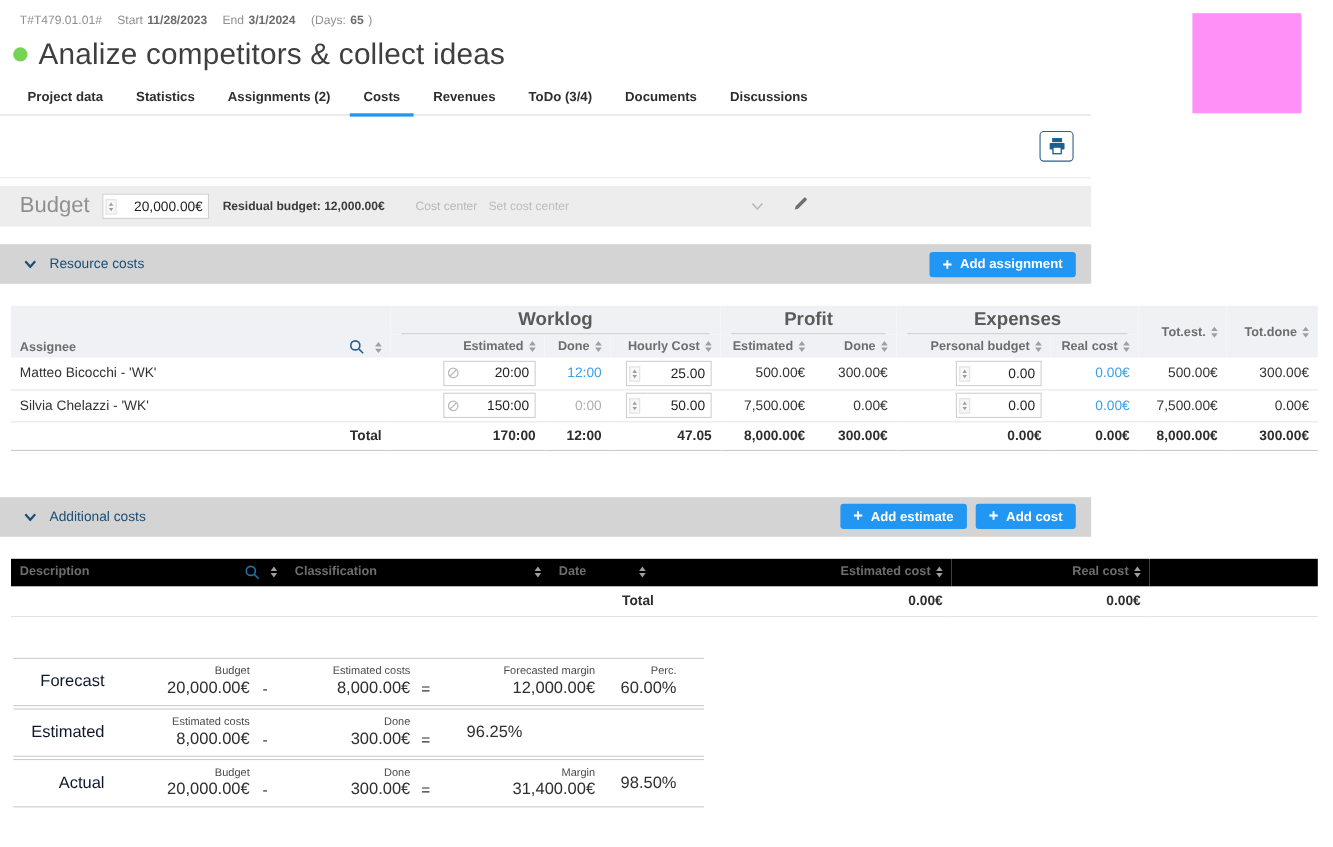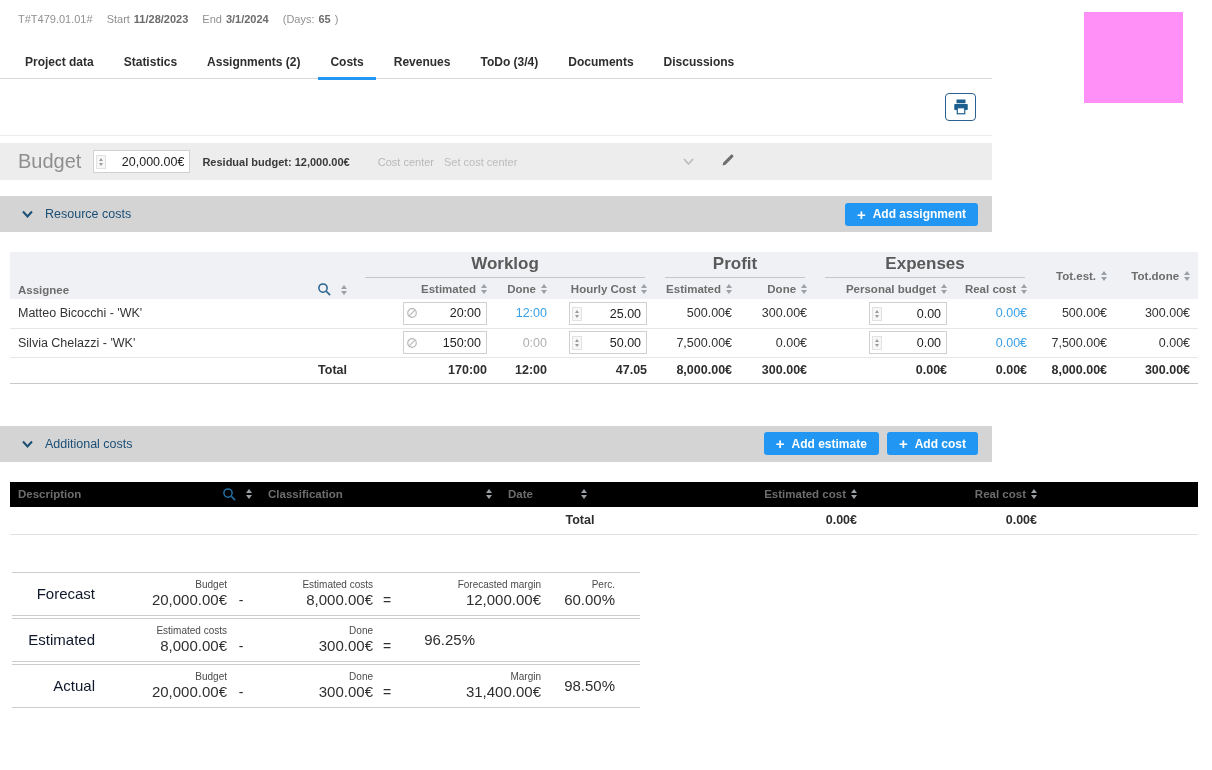--- a/index.html
+++ b/index.html
@@ -14,21 +14,21 @@
 
   
   .title-row { display:flex; align-items:center; gap:10px; padding:9px 0 0 12px; }
   .dot { width:13px; height:13px; border-radius:50%; background:#77d353; flex:0 0 auto; }
   h1 { font-size:27px; font-weight:300; color:#3f3f3f; letter-spacing:.2px; }
 
   
   .sticky { position:absolute; left:1084px; top:12px; width:99px; height:91px; background:#ff90f7; }
 
   
-  .tabs { display:flex; margin-top:24px; border-bottom:1px solid #d9d9d9; padding-left:10px; }
+  .tabs { display:flex; margin-top:10px; border-bottom:1px solid #d9d9d9; padding-left:10px; }
   .tab { padding:6px 15px 9px 15px; font-size:12px; font-weight:600; color:#2e2e2e; cursor:pointer; position:relative; }
   .tab.active { font-weight:800; }
   .tab.active:after { content:""; position:absolute; left:3px; right:3px; bottom:-2px; height:3px; background:#2196f3; }
 
   
   .toolbar { height:57px; display:flex; justify-content:flex-end; align-items:center; padding-right:16px; border-bottom:1px solid #ececec; }
   .print-btn { width:31px; height:28px; border:1px solid #2a5f8e; border-radius:4px; background:#fff; display:flex; align-items:center; justify-content:center; cursor:pointer; }
 
   
   .budget-bar { margin-top:7px; height:37px; background:#ededed; display:flex; align-items:center; padding:0 14px 0 18px; gap:10px; }
@@ -116,20 +116,24 @@
         <span>End</span>
         <b>3/1/2024</b>
       </span>
     <span class="grp">
         <span>(Days:</span>
         <b>65</b>
         <span>)</span>
       </span>
   </div>
 
+  <div class="title-row">
+    <span class="dot"></span>
+    <h1>Analize competitors &amp; collect ideas</h1>
+  </div>
 
   <div class="tabs">
     <div class="tab">Project data</div>
     <div class="tab">Statistics</div>
     <div class="tab">Assignments (2)</div>
     <div class="tab active">Costs</div>
     <div class="tab">Revenues</div>
     <div class="tab">ToDo (3/4)</div>
     <div class="tab">Documents</div>
     <div class="tab">Discussions</div>

